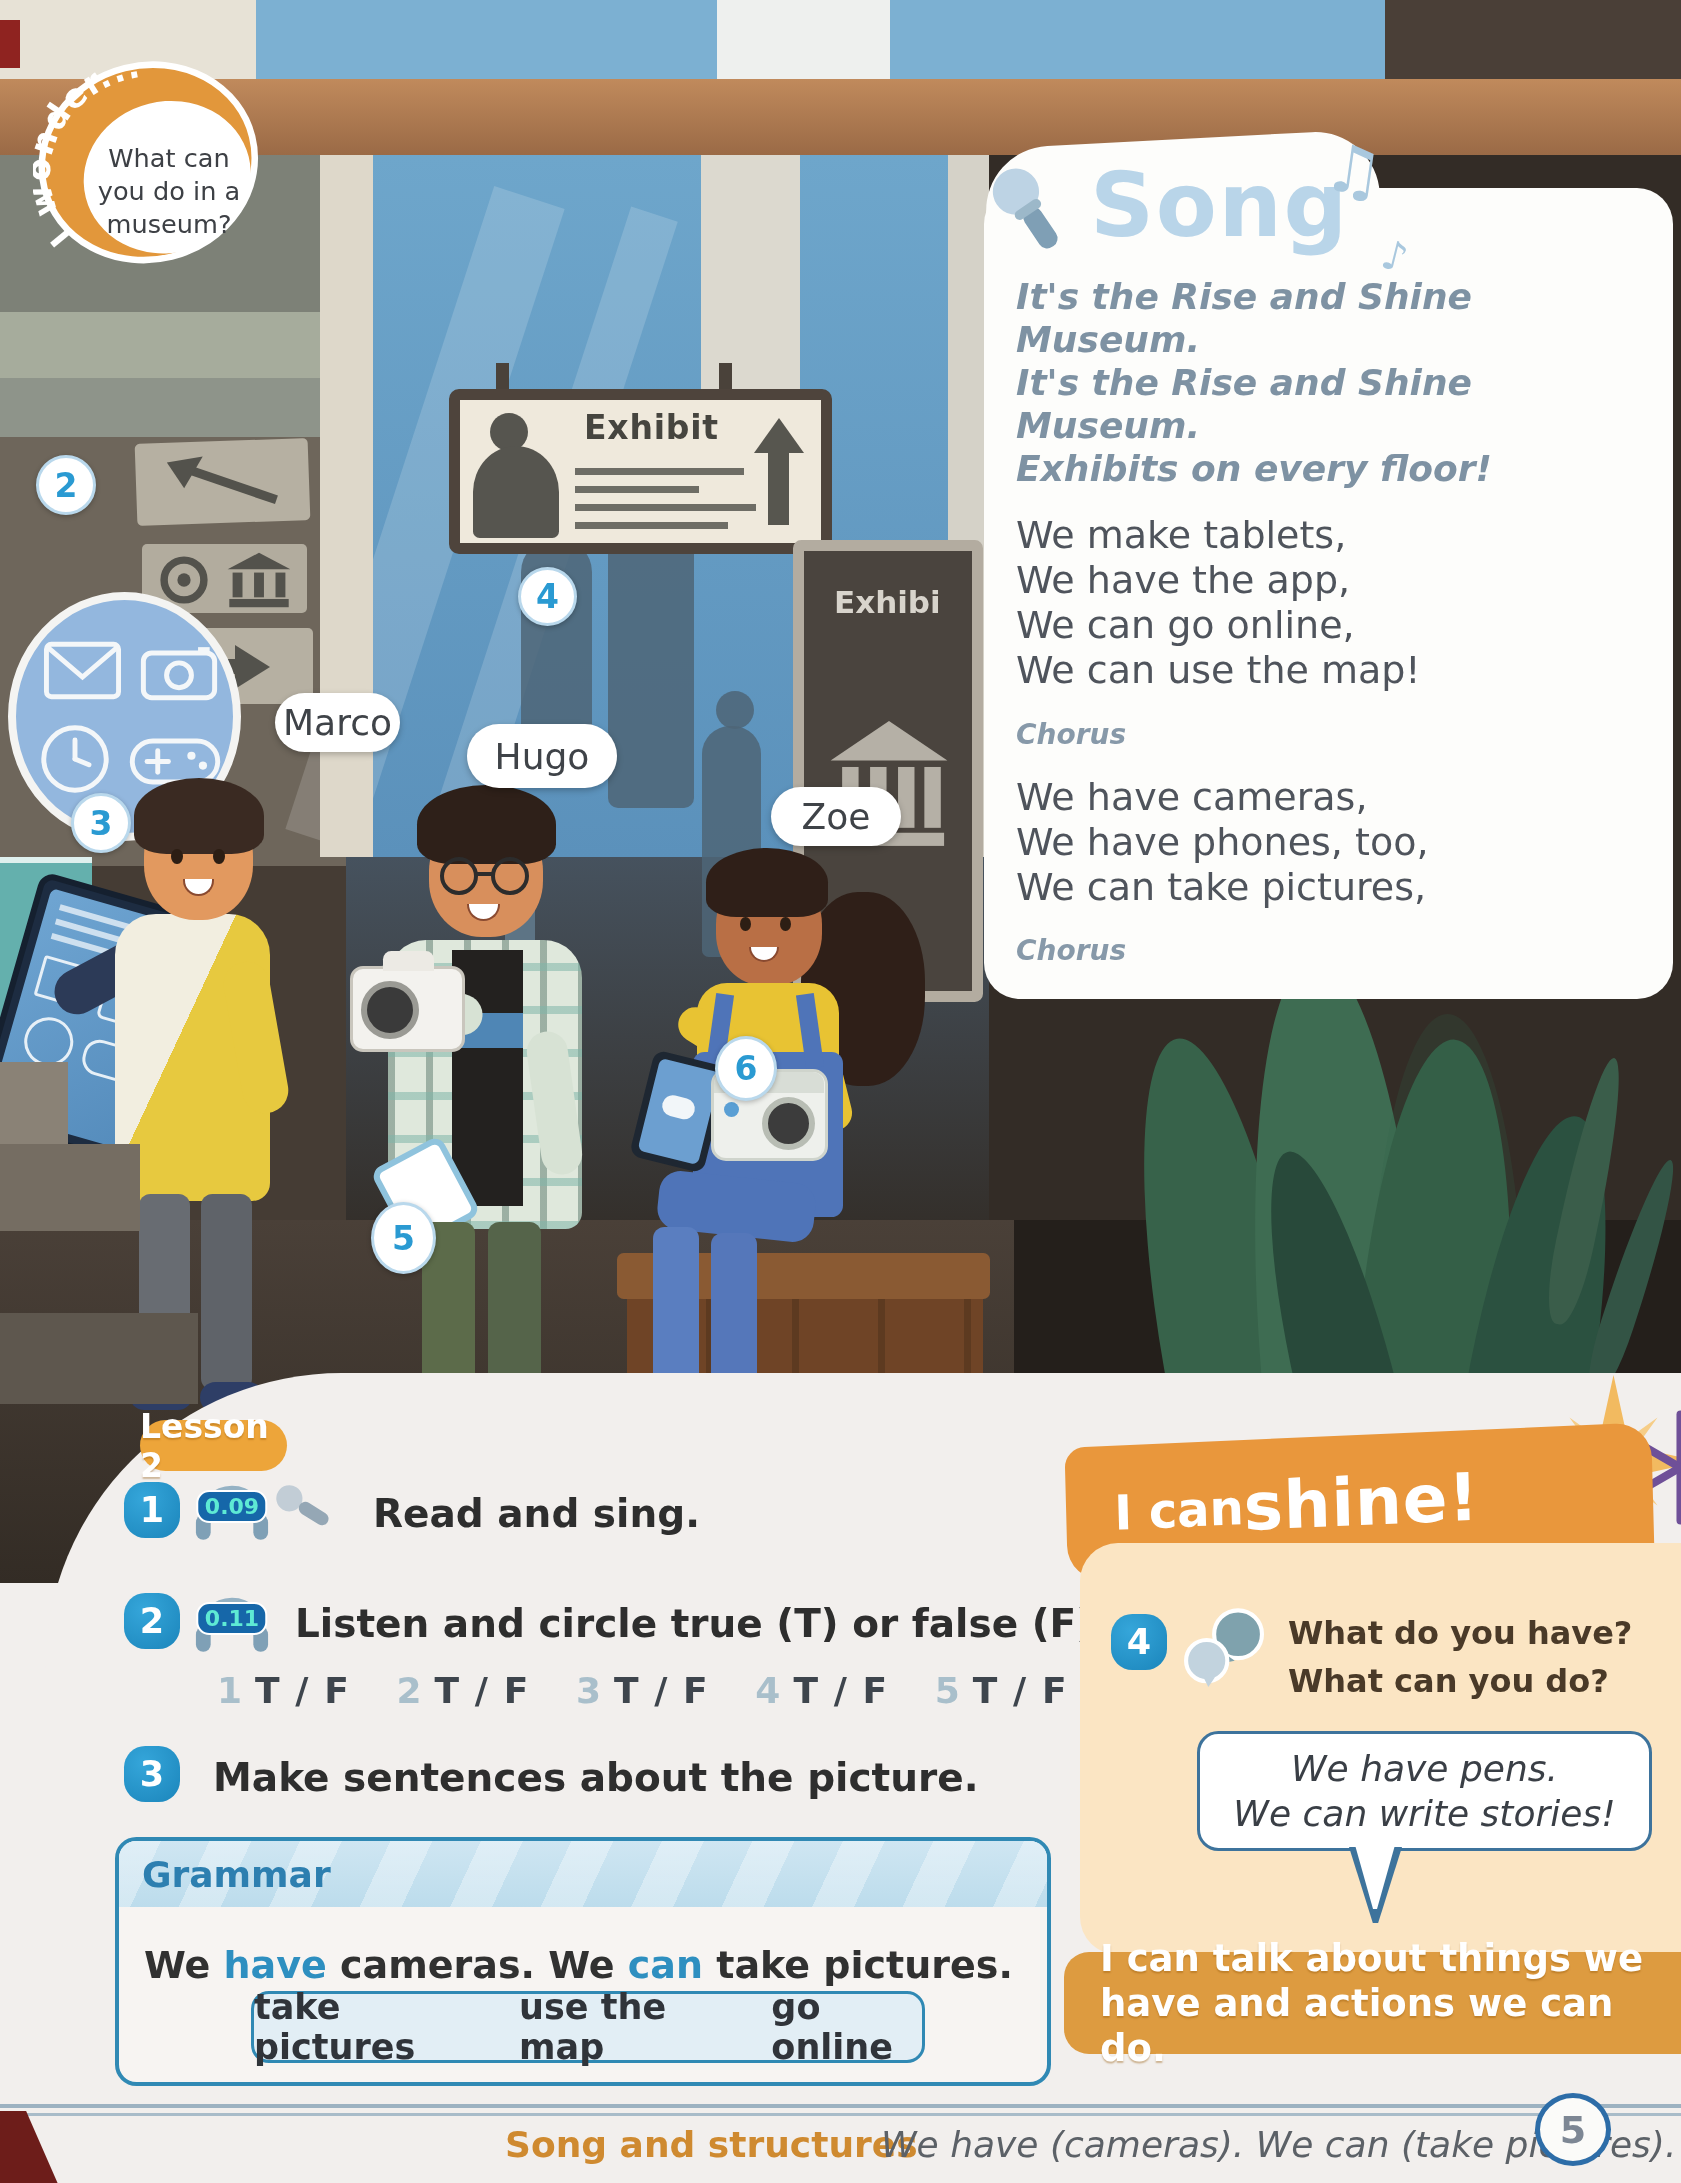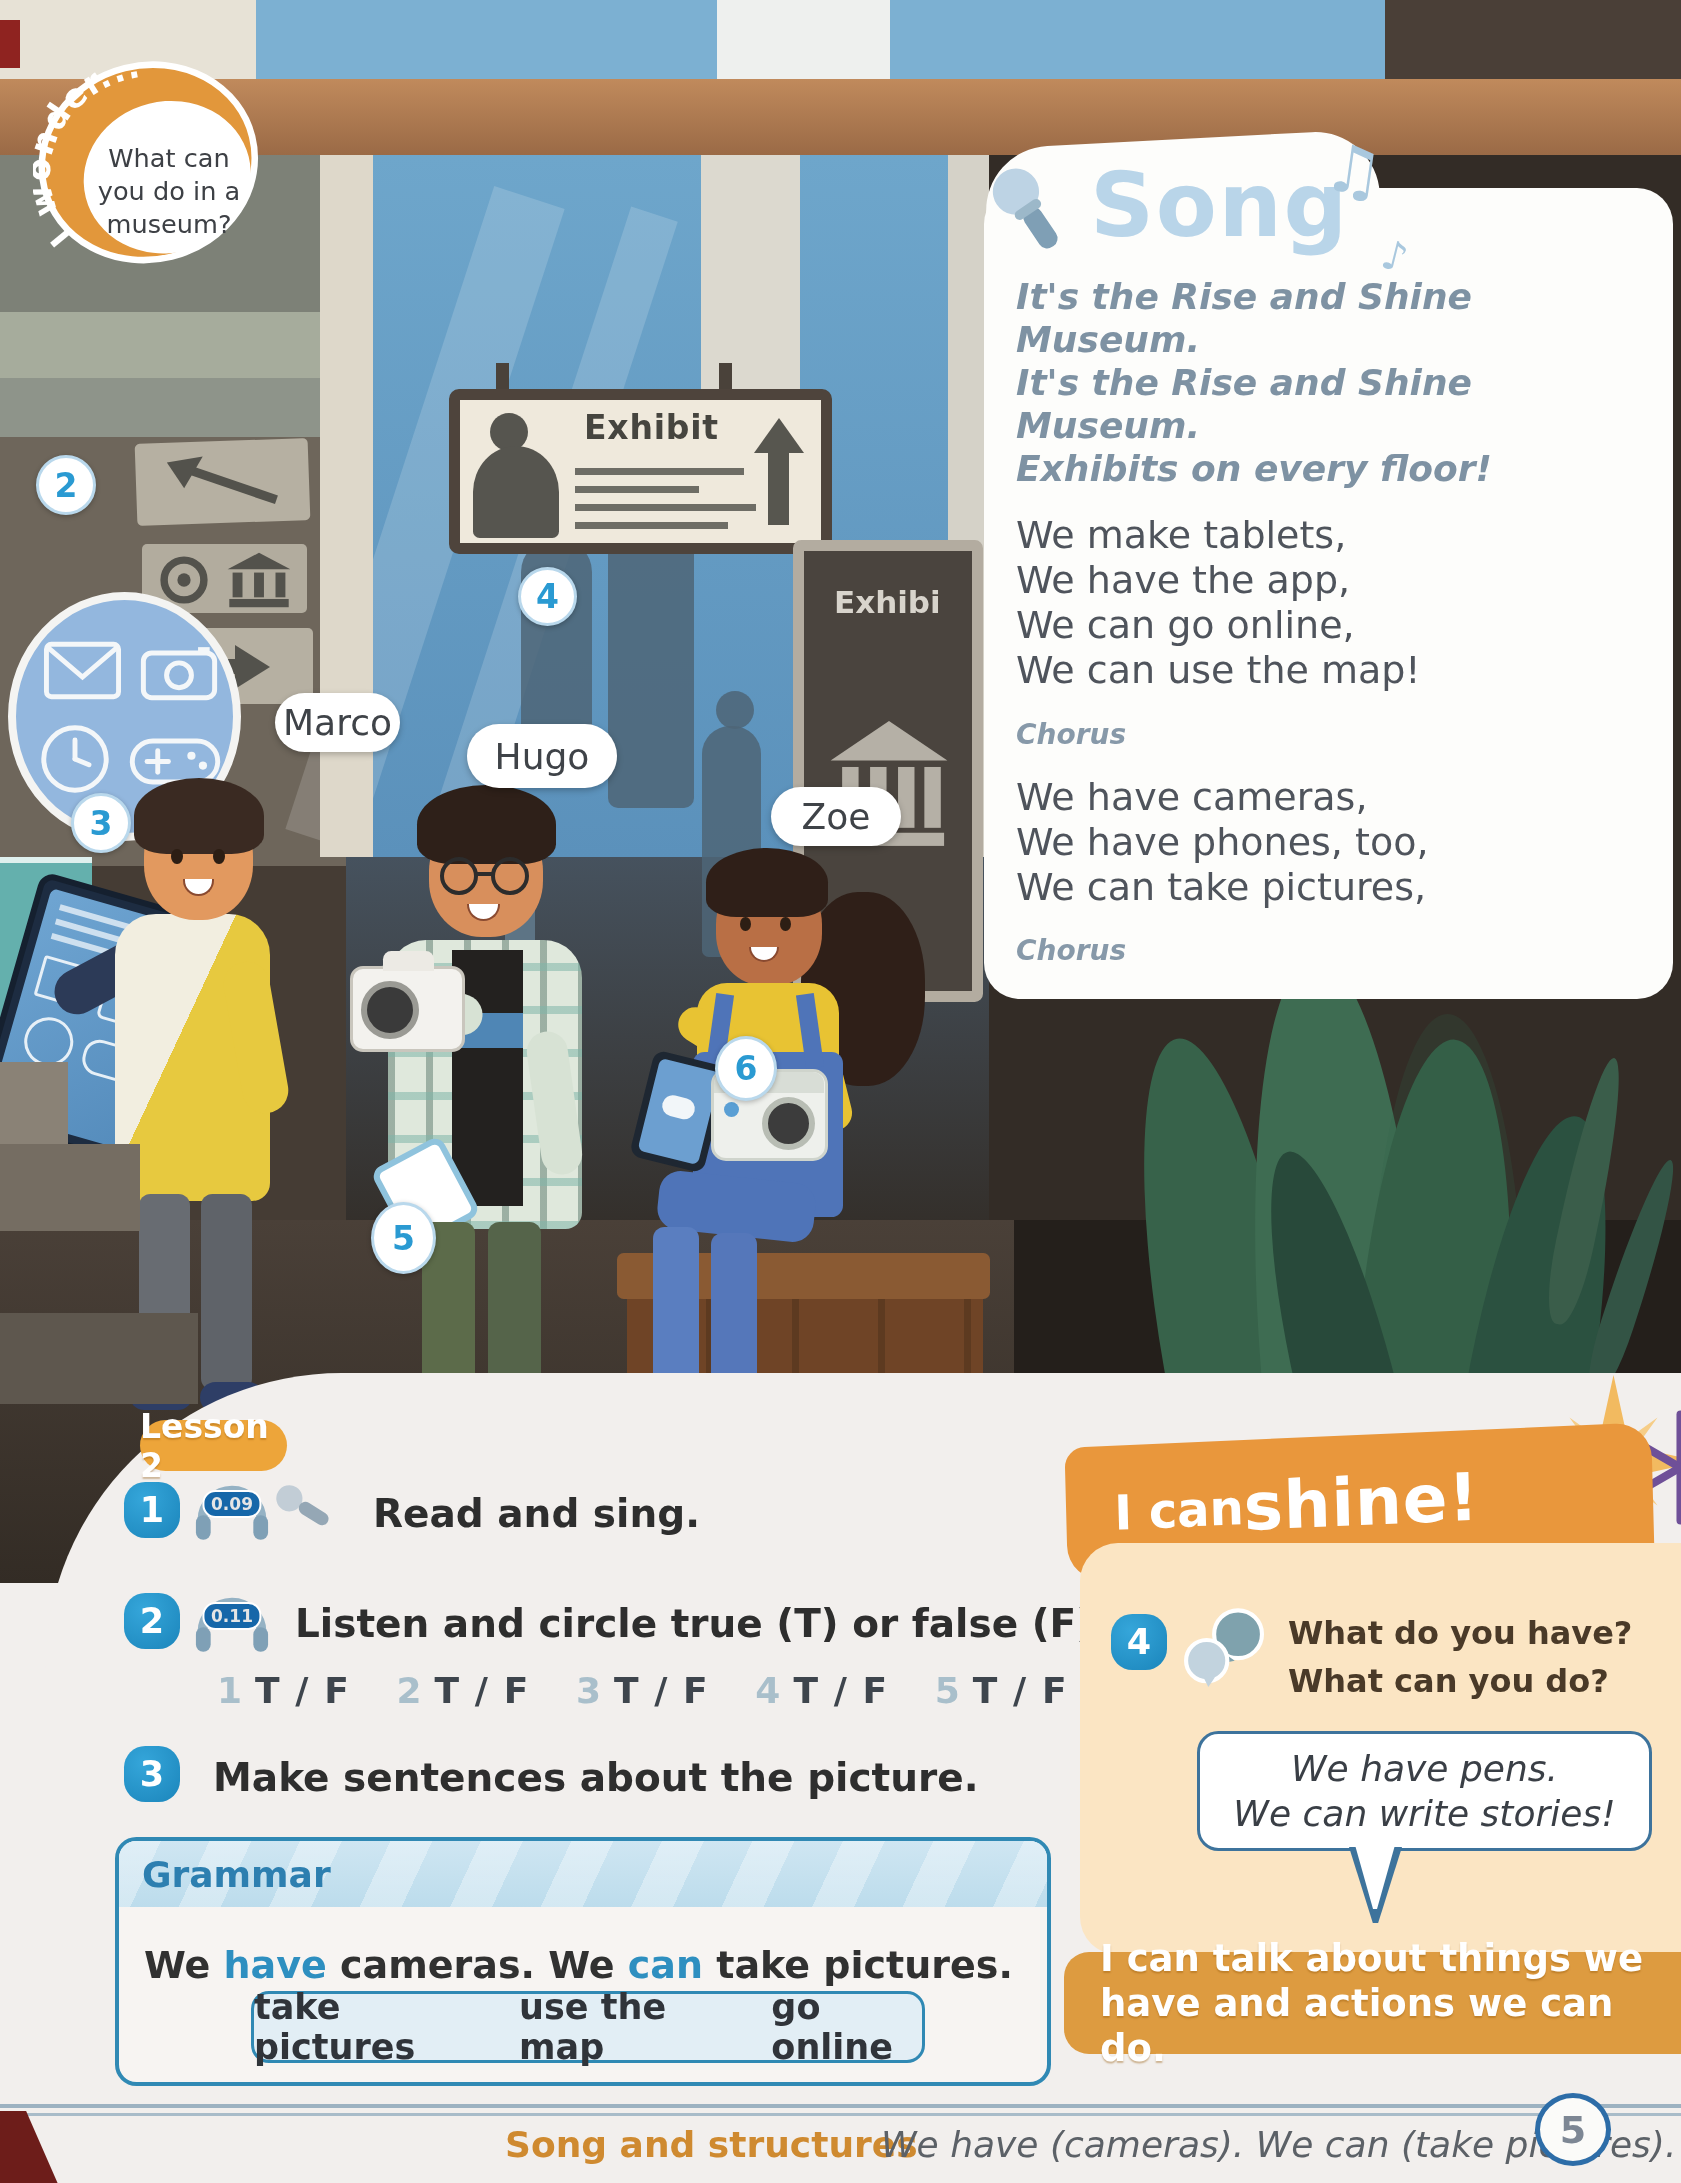--- a/index.html
+++ b/index.html
@@ -38,22 +38,22 @@
   #bottom-panel{position:absolute;left:45px;top:1373px;width:1637px;height:742px;background:#f2efed;border-top-left-radius:297px;}
   #lesson-badge{position:absolute;left:140px;top:1420px;width:147px;height:51px;background:#eda53a;border-radius:26px;
                 display:flex;align-items:center;justify-content:center;color:#fff;font-weight:bold;font-size:33px;
                 text-shadow:0 1.6px 1.6px rgba(140,80,0,.35);}
   .act-circle{position:absolute;width:56px;height:56px;border-radius:38%;
               background:radial-gradient(circle at 35% 30%,#35a6da,#1b85bb);
               display:flex;align-items:center;justify-content:center;color:#fff;font-weight:bold;font-size:35px;}
   .act-text{position:absolute;font-size:39px;color:#2e2e2e;font-weight:600;}
   .audio{position:absolute;width:82px;height:76px;}
   .audio .badge{position:absolute;left:50%;top:21.4px;transform:translateX(-50%);
-                background:#1667a9;border:2.5px solid #fff;border-radius:13px;color:#e5e5e5;
-                font-weight:bold;font-size:17px;padding:1.6px 6.6px;white-space:nowrap;}
+                background:#1667a9;border:2.5px solid #fff;border-radius:13px;color:#5eead4;
+                font-weight:bold;font-size:22px;padding:1.6px 6.6px;white-space:nowrap;}
   .tf-row{position:absolute;left:217px;top:1670px;display:flex;gap:46px;}
   .tf-item{display:flex;align-items:baseline;gap:13px;}
   .tf-n{font-size:36px;font-weight:bold;color:#a9bfcb;}
   .tf-v{font-size:36px;font-weight:600;color:#3e454d;letter-spacing:1.6px;}
 
   
   #grammar-box{position:absolute;left:115px;top:1837px;width:928px;height:241px;background:#f7f4f2;
                border:4.1px solid #3089b4;border-radius:21.4px;overflow:hidden;}
   #grammar-head{position:absolute;left:0;top:0;right:0;height:66px;
                 background:repeating-linear-gradient(115deg,rgba(255,255,255,.35) 0 38px,rgba(255,255,255,0) 38px 82px),

